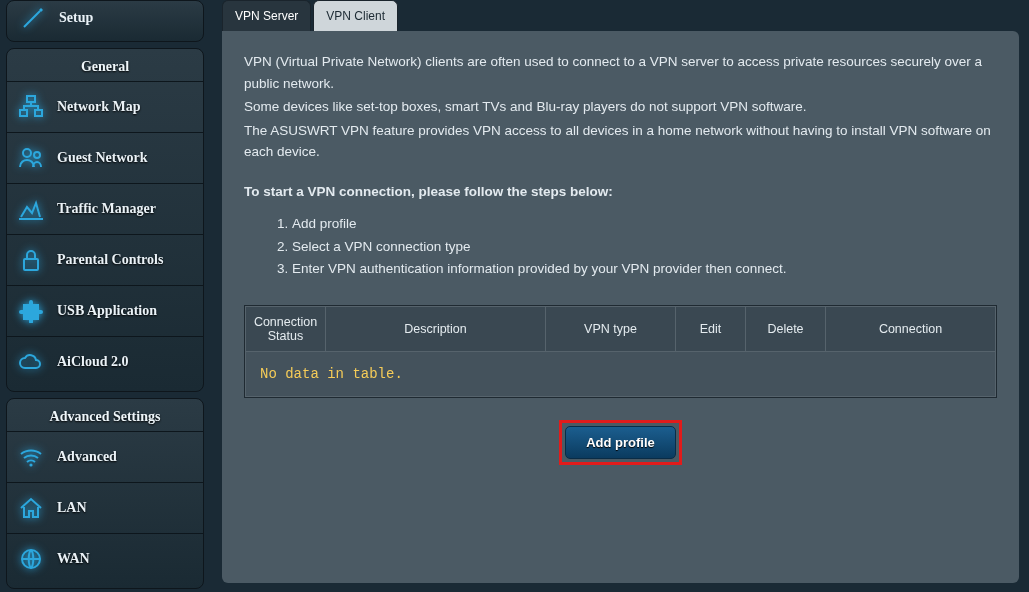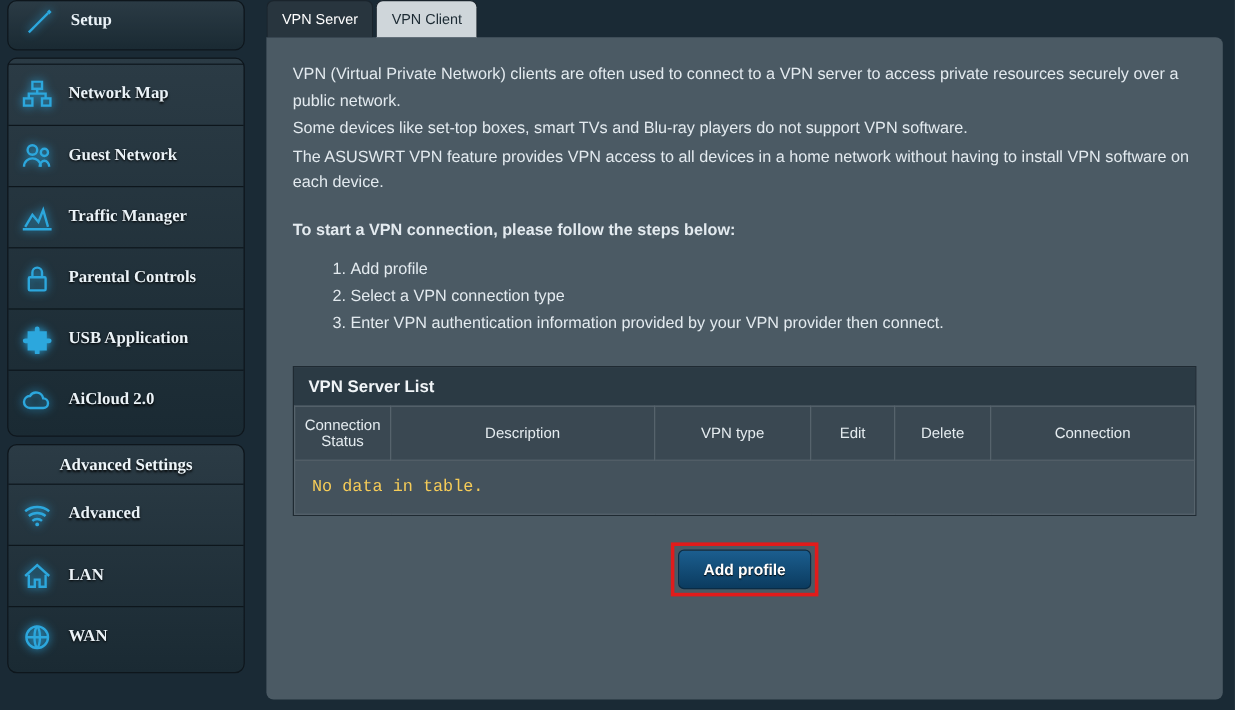--- a/index.html
+++ b/index.html
@@ -187,20 +187,21 @@
         <svg width="26" height="22" viewBox="0 0 26 22">
             <path d="M4 18 L18 4 M2 20 L6 16"></path>
             <path class="filled" d="M19 1l2 2-2 2-2-2z"></path>
           </svg>
       </span>
       <span class="side-label">Setup</span>
     </div>
   </div>
 
   <div class="side-panel">
+    <div class="side-heading">General</div>
 
     <div class="side-item">
       <span class="icon-wrap">
         <svg width="26" height="24" viewBox="0 0 26 24">
             <rect x="9" y="1" width="8" height="6"></rect>
             <rect x="2" y="15" width="7" height="6"></rect>
             <rect x="17" y="15" width="7" height="6"></rect>
             <path d="M13 7v4M13 11H6v4M13 11h7v4"></path>
           </svg>
       </span>
@@ -307,21 +308,20 @@
       <p>The ASUSWRT VPN feature provides VPN access to all devices in a home network without having to install VPN software on each device.</p>
       <p class="gap">To start a VPN connection, please follow the steps below:</p>
       <ol class="steps">
         <li>Add profile</li>
         <li>Select a VPN connection type</li>
         <li>Enter VPN authentication information provided by your VPN provider then connect.</li>
       </ol>
     </div>
 
     <div class="table-wrap">
-      <div class="table-title">VPN Server List</div>
       <table>
         <thead>
           <tr>
             <th class="col-conn-status">Connection Status</th>
             <th class="col-desc">Description</th>
             <th class="col-type">VPN type</th>
             <th class="col-edit">Edit</th>
             <th class="col-delete">Delete</th>
             <th>Connection</th>
           </tr>

